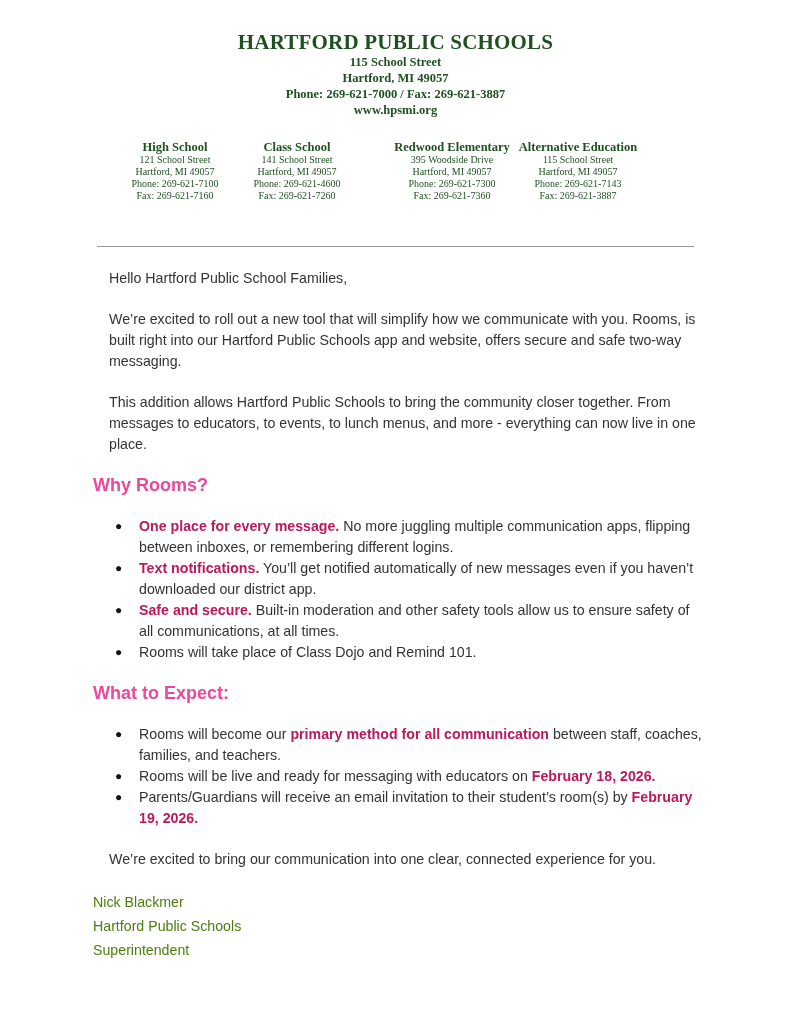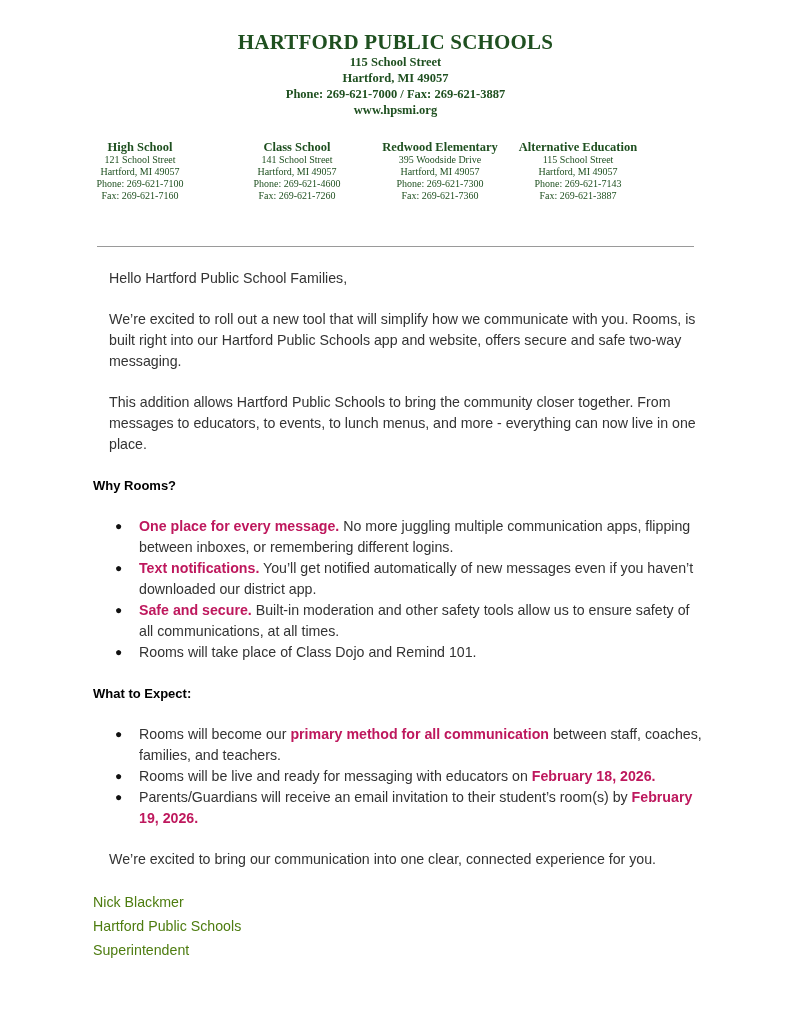--- a/index.html
+++ b/index.html
@@ -8,56 +8,56 @@
   .letterhead { position: absolute; left: 0; top: 30px; width: 791px; text-align: center; font-family: "Liberation Serif", serif; color: #1f5020; font-weight: bold; }
   .district-name { font-size: 21px; line-height: 24px; letter-spacing: 0.2px; }
   .hq-line { font-size: 12.5px; line-height: 16px; }
   .schools { position: absolute; top: 140px; left: 0; width: 791px; font-family: "Liberation Serif", serif; color: #1f5020; }
   .school { position: absolute; text-align: center; width: 160px; }
   .school .name { font-weight: bold; font-size: 12.5px; line-height: 14px; }
   .school .line { font-size: 10px; line-height: 12px; }
   .divider { position: absolute; left: 97px; width: 597px; top: 246px; height: 0; border-top: 1.5px solid #9a9a9a; }
   .body { position: absolute; left: 93px; top: 268px; width: 610px; font-family: "Liberation Sans", sans-serif; font-size: 14.2px; color: #333333; line-height: 21px; }
   .para { margin: 0 0 20px 16px; }
-  .heading { font-weight: bold; color: #000000; font-size: 13px; margin: 0 0 20px 0; }
+  .heading { font-weight: bold; color: #ec4899; font-size: 18px; margin: 0 0 20px 0; }
   ul { margin: 0 0 20px 0; padding: 0 0 0 46px; }
   ul li { margin: 0; padding-left: 0; list-style: none; position: relative; }
   ul li .bullet { position: absolute; left: -24px; top: 0; color: #111; font-size: 12px; }
   strong { color: #be185d; }
   .sig { margin: 0; line-height: 24px; color: #4d7c0f; }
 </style>
 </head>
 <body>
 
 <div class="page">
 
   <div class="letterhead">
     <div class="district-name">HARTFORD PUBLIC SCHOOLS</div>
     <div class="hq-line">115 School Street</div>
     <div class="hq-line">Hartford, MI  49057</div>
     <div class="hq-line">Phone: 269-621-7000 / Fax: 269-621-3887</div>
     <div class="hq-line">www.hpsmi.org</div>
   </div>
 
   <div class="schools">
-    <div class="school" style="left:60px;">
+    <div class="school" style="left:95px;">
       <div class="name">High School</div>
       <div class="line">121 School Street</div>
       <div class="line">Hartford, MI  49057</div>
       <div class="line">Phone: 269-621-7100</div>
       <div class="line">Fax: 269-621-7160</div>
     </div>
     <div class="school" style="left:217px;">
       <div class="name">Class School</div>
       <div class="line">141 School Street</div>
       <div class="line">Hartford, MI  49057</div>
       <div class="line">Phone: 269-621-4600</div>
       <div class="line">Fax: 269-621-7260</div>
     </div>
-    <div class="school" style="left:360px;text-align:center;">
+    <div class="school" style="left:372px;text-align:center;">
       <div class="name">Redwood Elementary</div>
       <div class="line">395 Woodside Drive</div>
       <div class="line">Hartford, MI  49057</div>
       <div class="line">Phone: 269-621-7300</div>
       <div class="line">Fax: 269-621-7360</div>
     </div>
     <div class="school" style="left:498px;">
       <div class="name">Alternative Education</div>
       <div class="line">115 School Street</div>
       <div class="line">Hartford, MI  49057</div>

